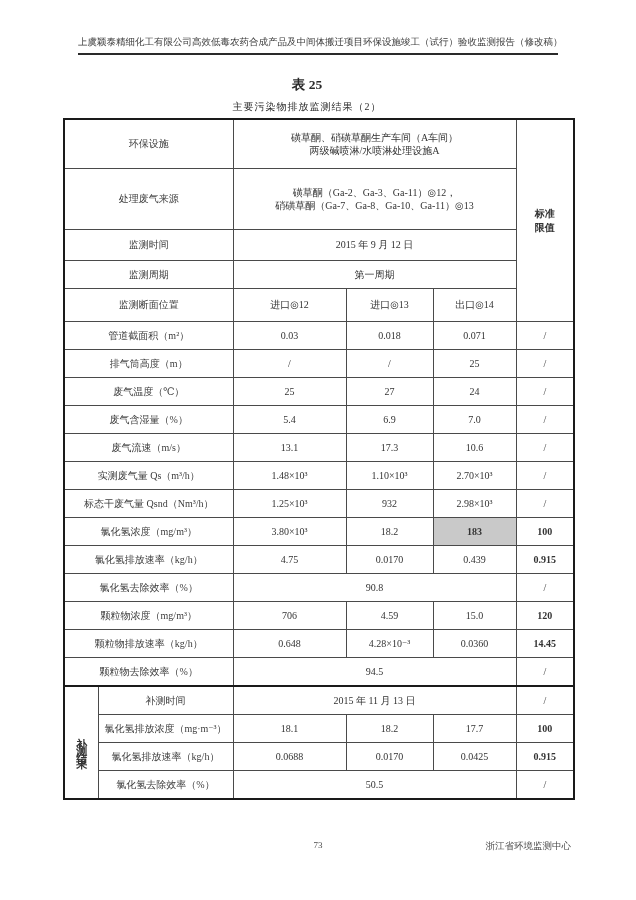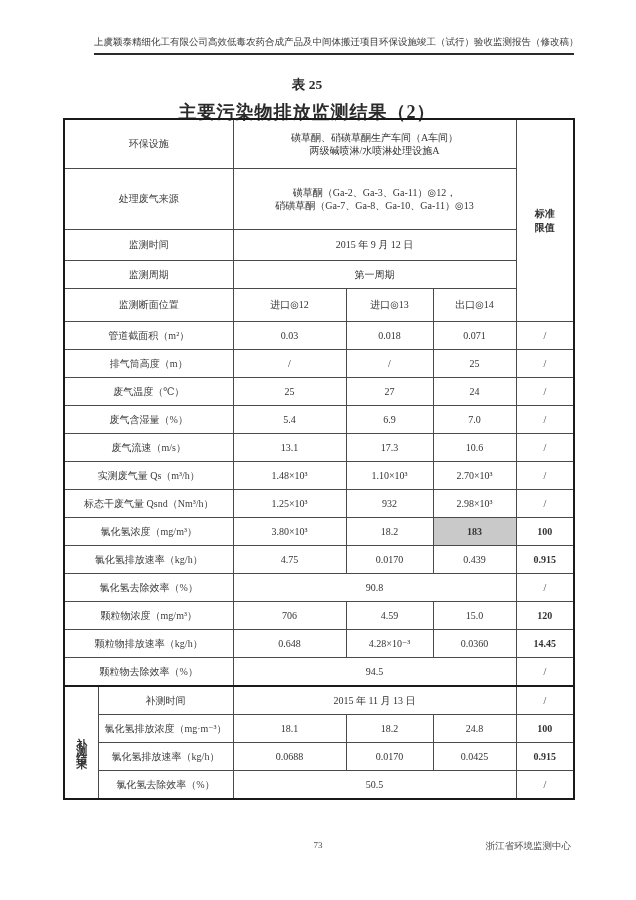--- a/index.html
+++ b/index.html
@@ -6,25 +6,25 @@
   body{
     width:636px;height:900px;background:#ffffff;
     font-family:"Liberation Serif","DejaVu Serif",serif;
     color:#2b2b2b;position:relative;overflow:hidden;
   }
   .page{position:absolute;inset:0;}
   .doc-header{
     position:absolute;top:36px;left:78px;width:480px;
     font-size:9.5px;letter-spacing:0px;color:#3a3a3a;
     border-bottom:2px solid #2a2a2a;padding-bottom:4px;
-    white-space:nowrap;overflow:hidden;margin-left:16px;
+    white-space:nowrap;overflow:hidden;
   }
   .caption{position:absolute;top:76px;left:52px;width:510px;text-align:center;}
   .cap-line1{font-size:13.5px;font-weight:bold;display:flex;justify-content:center;gap:38px;}
-  .cap-line2{font-size:18px;font-weight:bold;margin-top:6px;letter-spacing:1px;}
+  .cap-line2{font-size:10px;font-weight:normal;margin-top:6px;letter-spacing:1px;}
   table.tbl{
     position:absolute;top:118px;left:63px;width:510px;
     border-collapse:collapse;table-layout:fixed;
     border:2px solid #1a1a1a;
     font-size:10px;color:#333;
   }
   table.tbl td{
     border:1px solid #4a4a4a;
     text-align:center;vertical-align:middle;
     padding:1px 2px;line-height:1.35;
@@ -203,21 +203,21 @@
       <tr class="sect">
         <td rowspan="4" class="supp">补测结果</td>
         <td class="lbl">补测时间</td>
         <td colspan="3">2015 年 11 月 13 日</td>
         <td class="std slash">/</td>
       </tr>
       <tr>
         <td class="lbl">氯化氢排放浓度（mg·m⁻³）</td>
         <td>18.1</td>
         <td>18.2</td>
-        <td>24.8</td>
+        <td>17.7</td>
         <td class="std">100</td>
       </tr>
       <tr>
         <td class="lbl">氯化氢排放速率（kg/h）</td>
         <td>0.0688</td>
         <td>0.0170</td>
         <td>0.0425</td>
         <td class="std">0.915</td>
       </tr>
       <tr>

